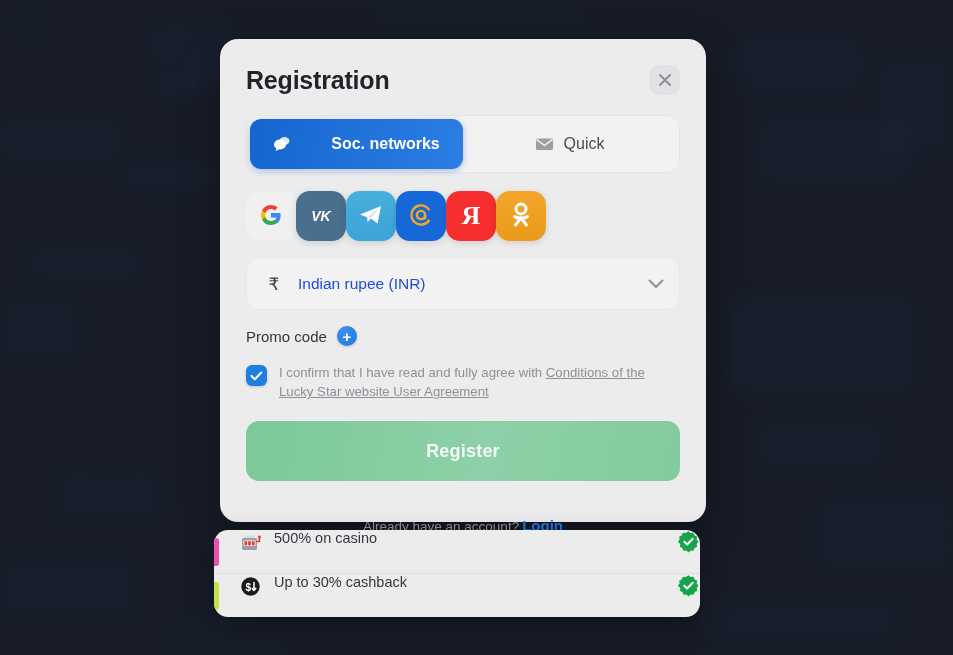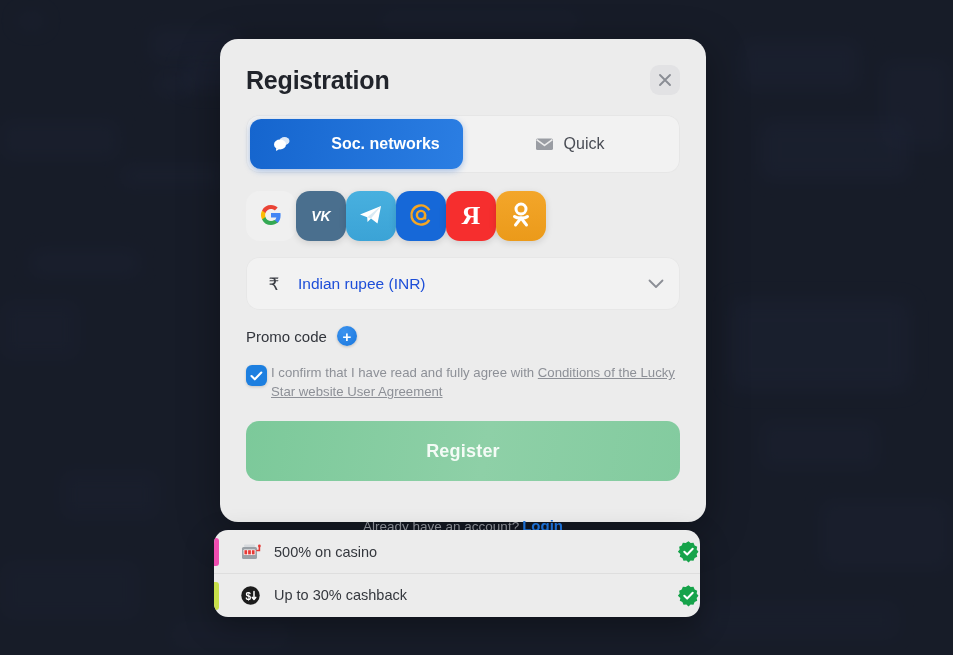--- a/index.html
+++ b/index.html
@@ -176,21 +176,21 @@
     background: radial-gradient(circle at 35% 30%, #3c93ef, #1876dd);
     display: flex; align-items: center; justify-content: center;
     color: #fff; font-size: 15px; line-height: 1; font-weight: bold;
     box-shadow: 0 1px 3px rgba(0,0,0,.2);
   }
 
   
   .agree {
     margin-top: 17px;
     display: flex;
-    gap: 4px;
+    gap: 12px;
     align-items: flex-start;
   }
   .checkbox {
     width: 21px; height: 21px; min-width: 21px;
     border-radius: 6px;
     background: #1d7fe0;
     display: flex; align-items: center; justify-content: center;
     cursor: pointer;
     margin-top: 2px;
     box-shadow: 0 1px 3px rgba(0,0,0,.18);
@@ -245,21 +245,20 @@
     height: 87px;
     background: #ececec;
     border-radius: 14px;
     overflow: hidden;
     box-shadow: 0 10px 30px rgba(0,0,0,.3);
   }
   .bonus-row {
     position: relative;
     height: 43px;
     display: flex;
-    align-items: center;
     padding-left: 24px;
   }
   .bonus-row + .bonus-row { border-top: 1px solid #dedede; }
   .accent {
     position: absolute;
     left: 0; top: 8px;
     width: 5px; height: 28px;
     border-radius: 0 3px 3px 0;
   }
   .bonus-ico {

